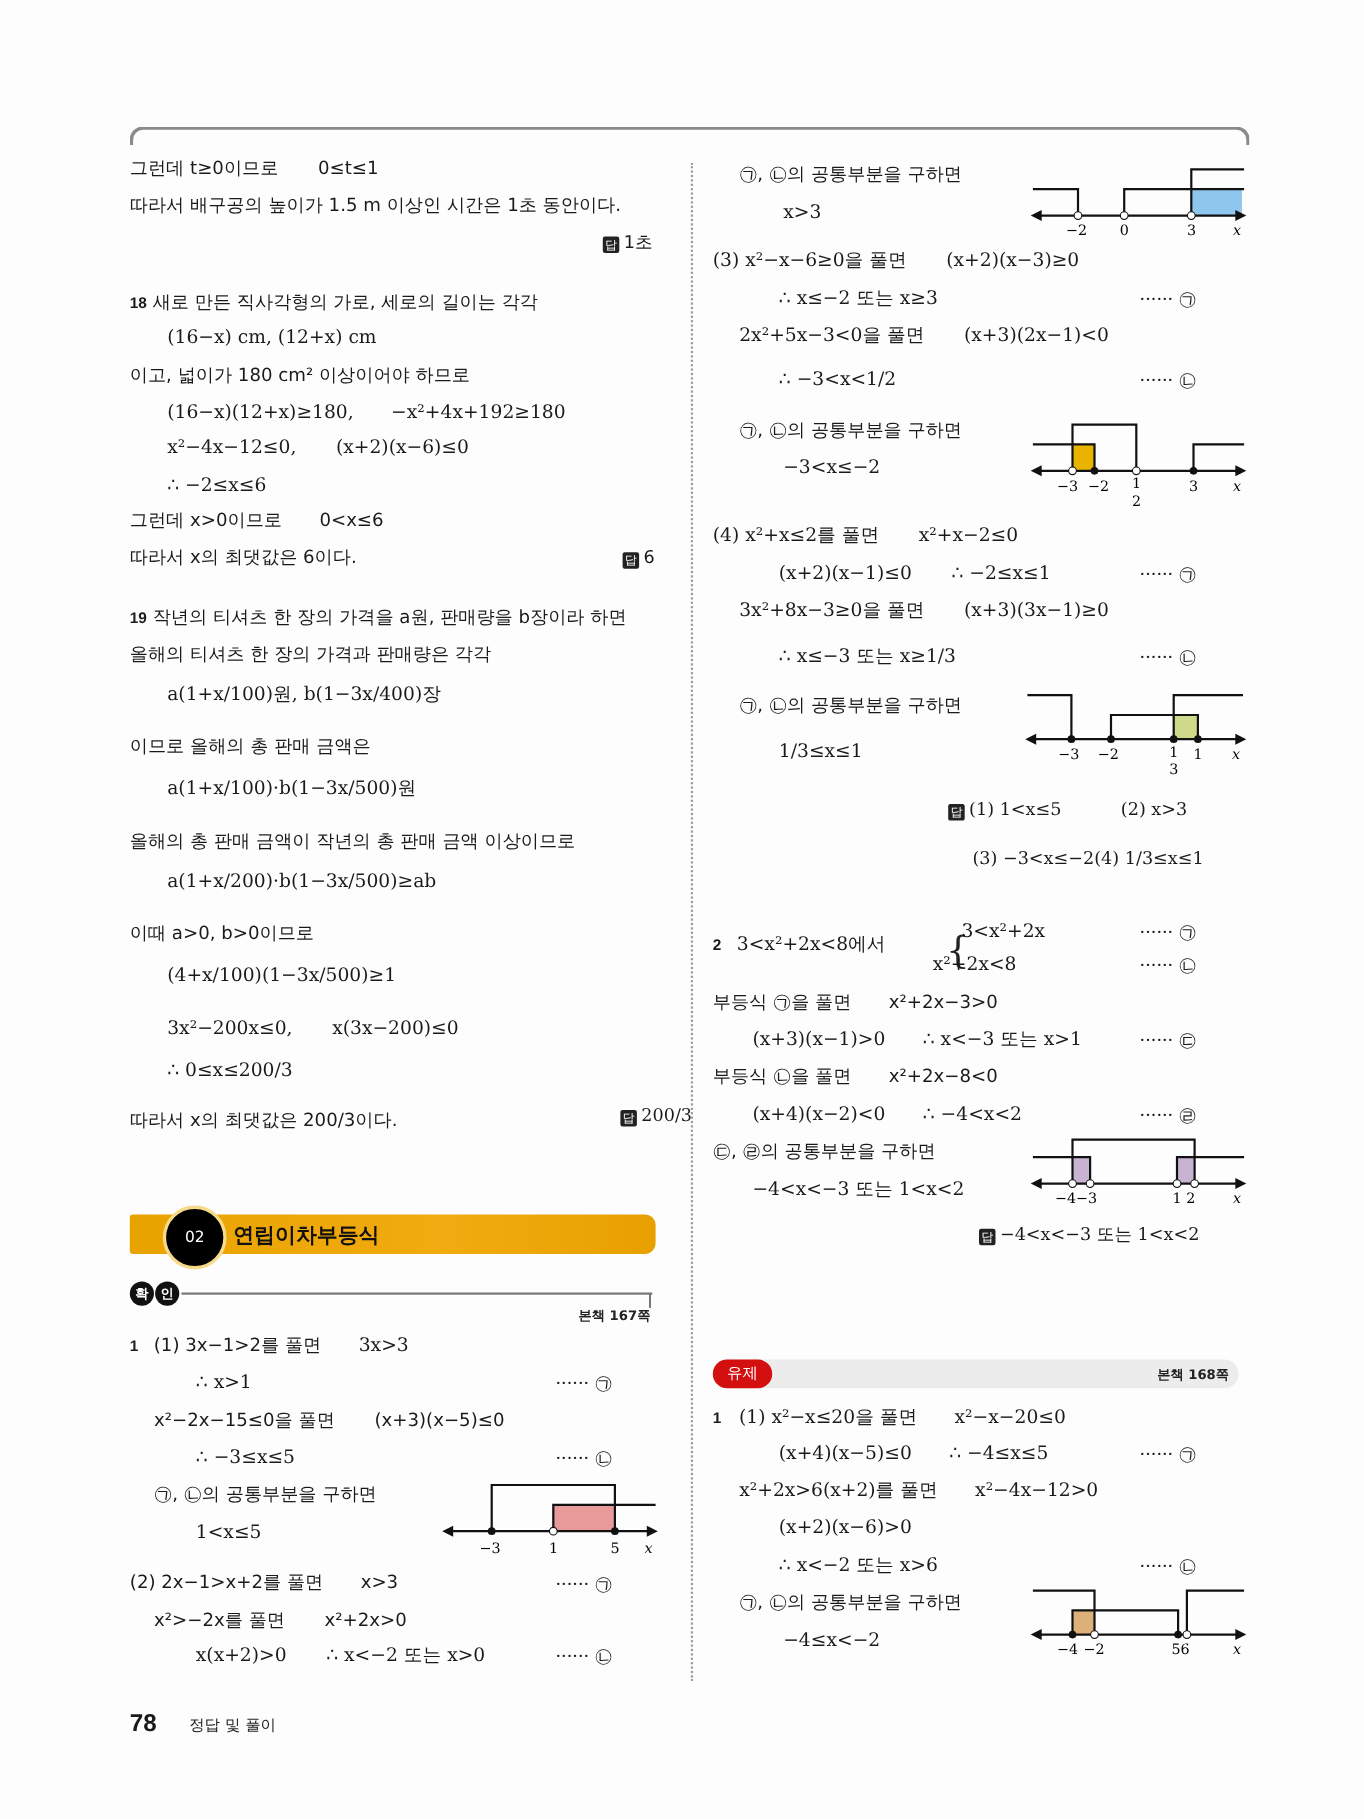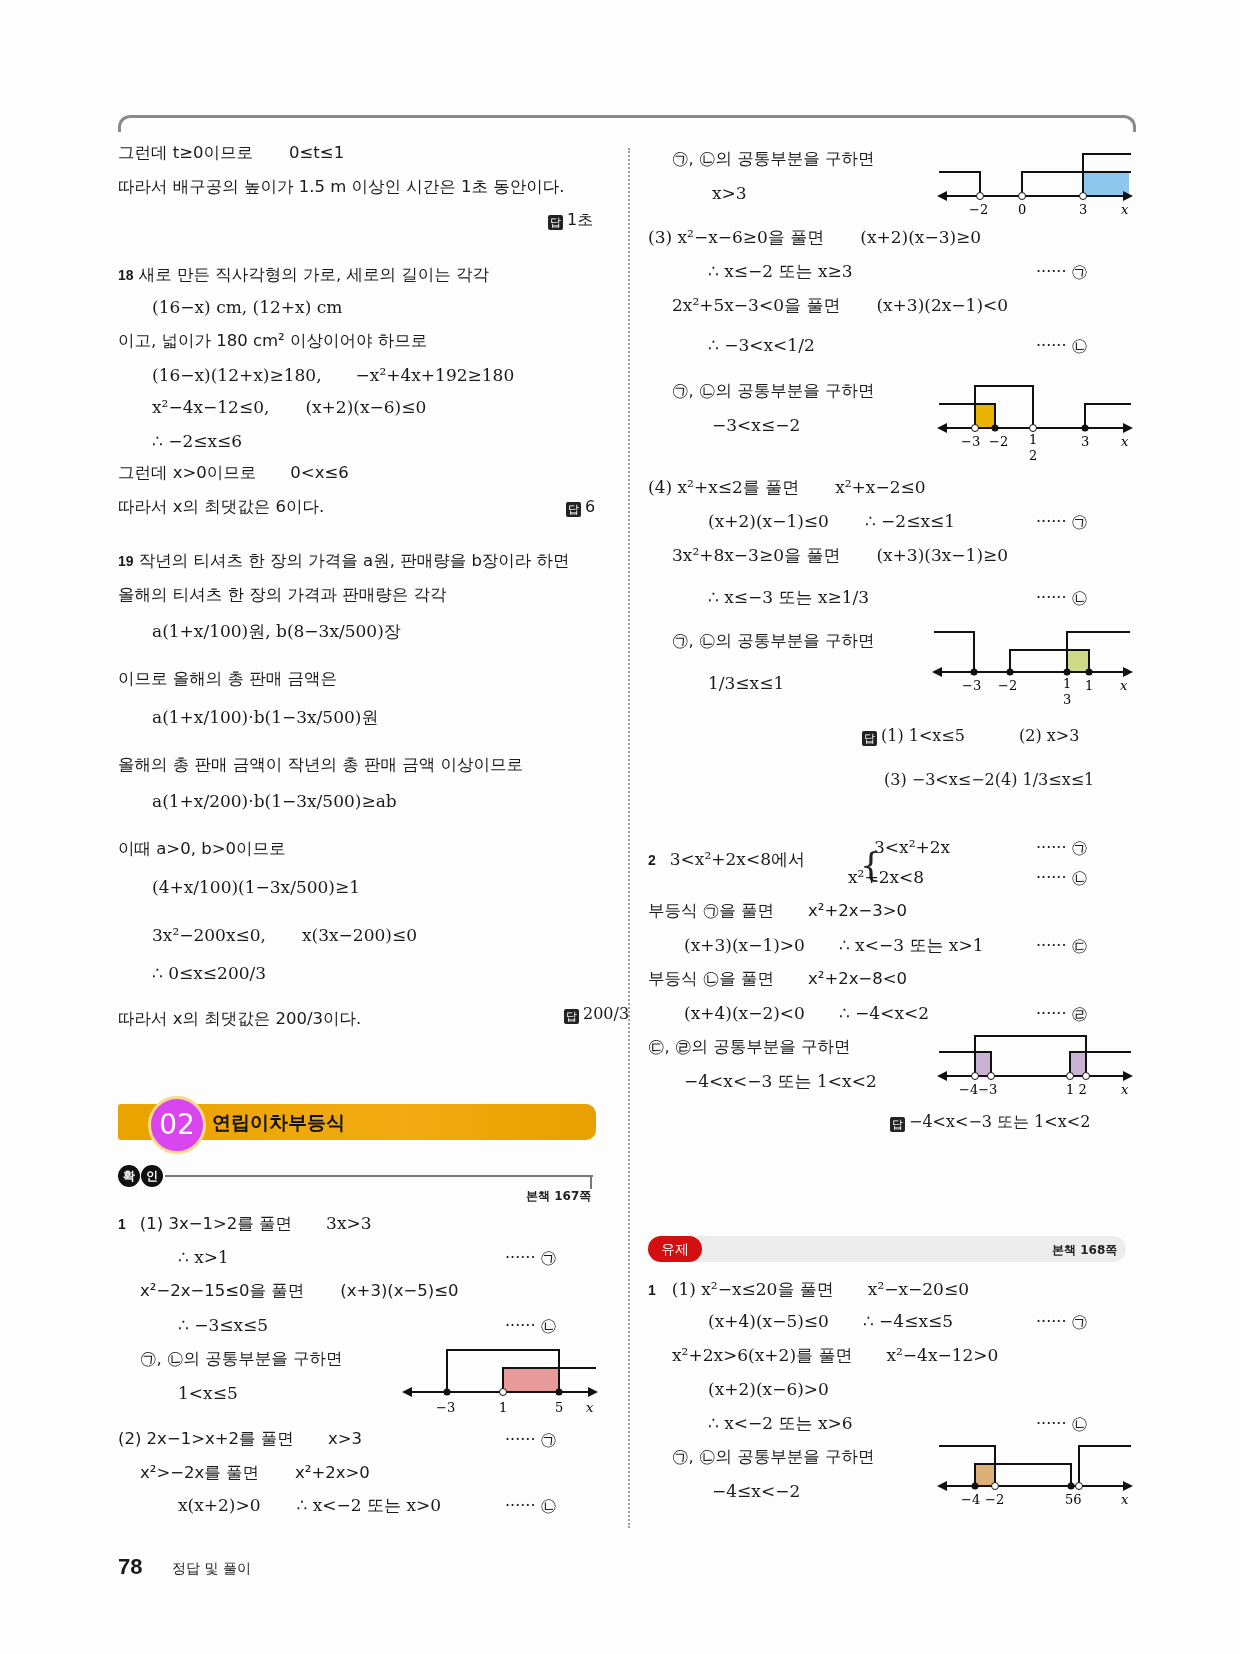--- a/index.html
+++ b/index.html
@@ -11,22 +11,22 @@
   .ln { position:absolute; font-size:17px; line-height:22px; white-space:nowrap; }
   .k { font-family:"DejaVu Sans","Liberation Sans",sans-serif; font-size:16.5px; }
   .num { font-family:"Liberation Sans","DejaVu Sans",sans-serif; font-weight:bold; font-size:14px; }
   .mark { position:absolute; font-size:16px; white-space:nowrap; }
   .ans-box { display:inline-block; width:15px; height:15px; background:#222; color:#fff; font-size:11px;
              line-height:15px; text-align:center; border-radius:2px; margin-right:4px;
              font-family:"DejaVu Sans",sans-serif; vertical-align:-1px; }
   .section-bar { position:absolute; left:118px; top:1104px; width:478px; height:36px;
                  background:linear-gradient(90deg,#e9a300,#f2ab10 60%,#e8a000); border-radius:3px 10px 10px 3px; }
   .section-num { position:absolute; left:148px; top:1096px; width:52px; height:52px; border-radius:50%;
-                 background:#d946ef; border:3px solid #f7d98a; color:#fff; font-family:"DejaVu Sans",sans-serif;
-                 font-size:28px; line-height:52px; text-align:center; }
+                 background:#000000; border:3px solid #f7d98a; color:#fff; font-family:"DejaVu Sans",sans-serif;
+                 font-size:14px; line-height:52px; text-align:center; }
   .section-title { position:absolute; left:212px; top:1110px; font-family:"DejaVu Sans",sans-serif;
                    font-weight:bold; font-size:19px; color:#111; }
   .hwak { position:absolute; left:118px; top:1165px; display:flex; }
   .hwak span { width:22px; height:22px; border-radius:50%; background:#111; color:#fff; font-size:12px;
                font-weight:bold; line-height:22px; text-align:center; font-family:"DejaVu Sans",sans-serif; margin-right:1px; }
   .hwak-rule { position:absolute; left:165px; top:1175px; width:428px; border-top:2px solid #777; }
   .hwak-rule-end { position:absolute; left:590px; top:1175px; height:14px; border-right:2px solid #777; border-radius:0 6px 0 0; }
   .ref { position:absolute; font-family:"DejaVu Sans",sans-serif; font-size:12px; font-weight:bold; color:#222; }
   .yuje-bar { position:absolute; left:648px; top:1236px; width:478px; height:26px; background:#ececec; border-radius:13px; }
   .yuje-badge { position:absolute; left:648px; top:1236px; width:54px; height:26px; border-radius:13px;
@@ -51,21 +51,21 @@
 <div class="ln k" style="left:118px;top:330px">이고, 넓이가 180 cm² 이상이어야 하므로</div>
 <div class="ln" style="left:152px;top:364px"><span>(16−x)(12+x)≥180,</span><span style="margin-left:34px">−x²+4x+192≥180</span></div>
 <div class="ln" style="left:152px;top:396px"><span>x²−4x−12≤0,</span><span style="margin-left:36px">(x+2)(x−6)≤0</span></div>
 <div class="ln" style="left:152px;top:430px">∴ −2≤x≤6</div>
 <div class="ln k" style="left:118px;top:462px"><span>그런데 x&gt;0이므로</span><span style="margin-left:34px">0&lt;x≤6</span></div>
 <div class="ln k" style="left:118px;top:496px">따라서 x의 최댓값은 6이다.</div>
 <div class="mark k" style="left:566px;top:497px"><span class="ans-box">답</span><span>6</span></div>
 
 <div class="ln k" style="left:118px;top:550px"><span class="num">19</span> <span>작년의 티셔츠 한 장의 가격을 a원, 판매량을 b장이라 하면</span></div>
 <div class="ln k" style="left:118px;top:584px">올해의 티셔츠 한 장의 가격과 판매량은 각각</div>
-<div class="ln" style="left:152px;top:620px">a(1+x/100)원, b(8−3x/500)장</div>
+<div class="ln" style="left:152px;top:620px">a(1+x/100)원, b(1−3x/400)장</div>
 <div class="ln k" style="left:118px;top:668px">이므로 올해의 총 판매 금액은</div>
 <div class="ln" style="left:152px;top:706px">a(1+x/100)·b(1−3x/500)원</div>
 <div class="ln k" style="left:118px;top:754px">올해의 총 판매 금액이 작년의 총 판매 금액 이상이므로</div>
 <div class="ln" style="left:152px;top:790px">a(1+x/200)·b(1−3x/500)≥ab</div>
 <div class="ln k" style="left:118px;top:838px">이때 a&gt;0, b&gt;0이므로</div>
 <div class="ln" style="left:152px;top:876px">(4+x/100)(1−3x/500)≥1</div>
 <div class="ln" style="left:152px;top:924px"><span>3x²−200x≤0,</span><span style="margin-left:36px">x(3x−200)≤0</span></div>
 <div class="ln" style="left:152px;top:962px">∴ 0≤x≤200/3</div>
 <div class="ln k" style="left:118px;top:1008px">따라서 x의 최댓값은 200/3이다.</div>
 <div class="mark" style="left:564px;top:1004px"><span class="ans-box">답</span><span>200/3</span></div>

